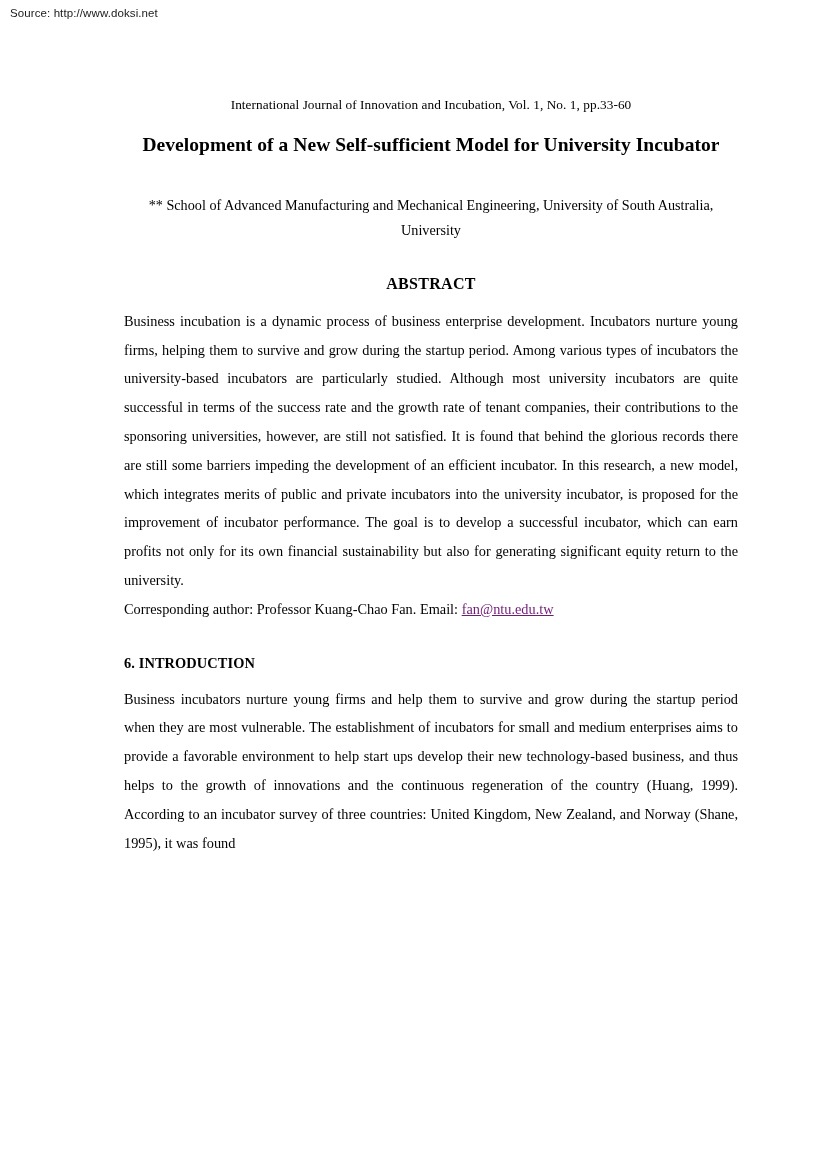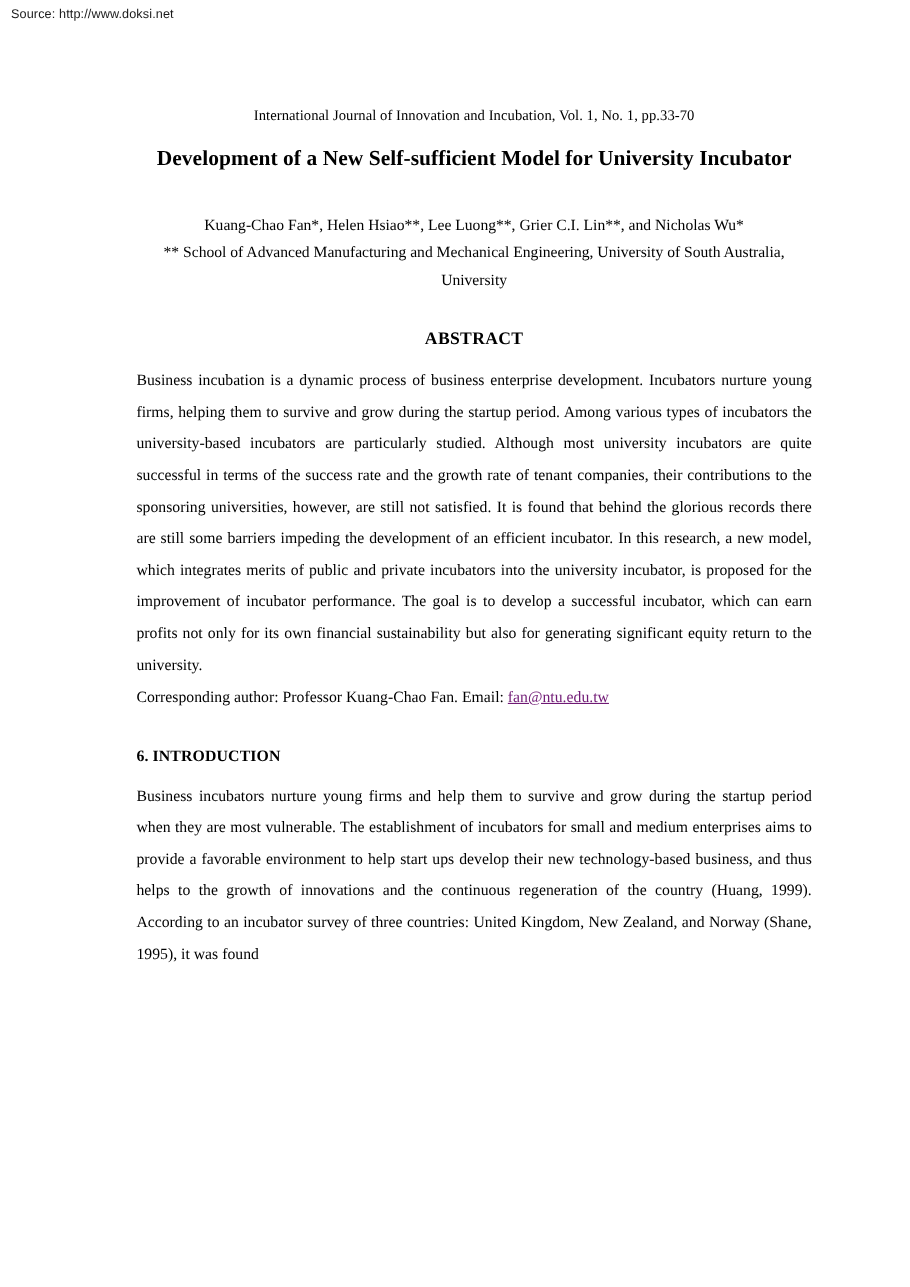--- a/index.html
+++ b/index.html
@@ -120,26 +120,25 @@
 </style>
 </head>
 <body>
 
 <div class="page">
 
   <div class="source-header">Source: http://www.doksi.net</div>
 
   <div class="content">
 
-    <div class="journal-line">International Journal of Innovation and Incubation, Vol. 1, No. 1, pp.33-70</div>
+    <div class="journal-line">International Journal of Innovation and Incubation, Vol. 1, No. 1, pp.33-60</div>
 
     <h1 class="doc-title">Development of a New Self-sufficient Model for University Incubator</h1>
 
     <div class="authors-block">
-      <span class="line">Kuang-Chao Fan*, Helen Hsiao**, Lee Luong**, Grier C.I. Lin**, and Nicholas Wu*</span>
       <span class="line">** School of Advanced Manufacturing and Mechanical Engineering, University of South Australia, University</span>
     </div>
 
     <h2 class="abstract-heading">ABSTRACT</h2>
 
     <p class="body-text abstract-body">Business incubation is a dynamic process of business enterprise development. Incubators nurture young firms, helping them to survive and grow during the startup period. Among various types of incubators the university-based incubators are particularly studied. Although most university incubators are quite successful in terms of the success rate and the growth rate of tenant companies, their contributions to the sponsoring universities, however, are still not satisfied. It is found that behind the glorious records there are still some barriers impeding the development of an efficient incubator. In this research, a new model, which integrates merits of public and private incubators into the university incubator, is proposed for the improvement of incubator performance. The goal is to develop a successful incubator, which can earn profits not only for its own financial sustainability but also for generating significant equity return to the university.</p>
 
 
     <p class="body-text corresponding">
       <span>Corresponding author: Professor Kuang-Chao Fan. Email: </span><a class="email-link" href="#">fan@ntu.edu.tw</a>

